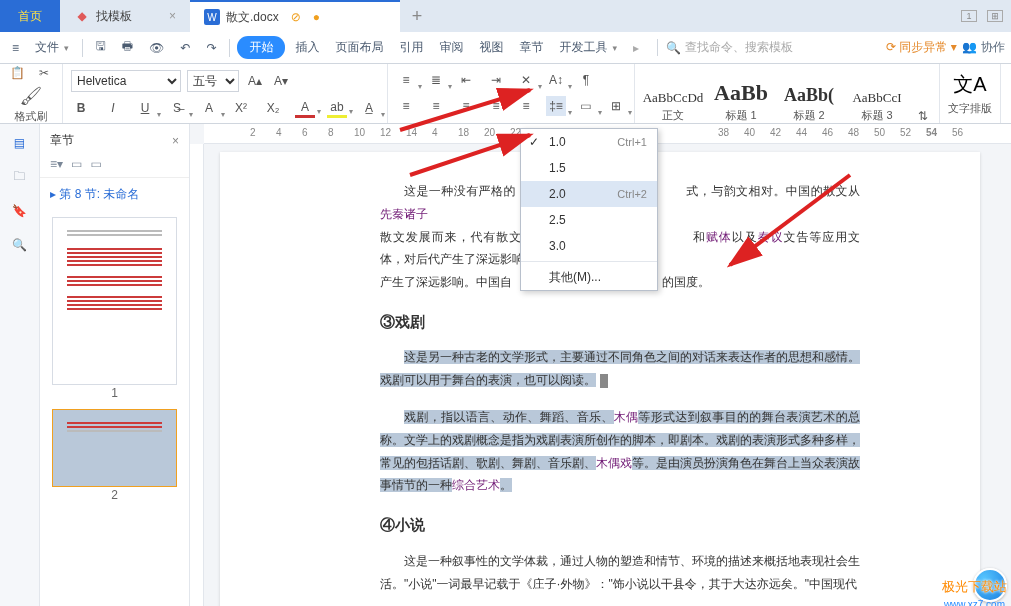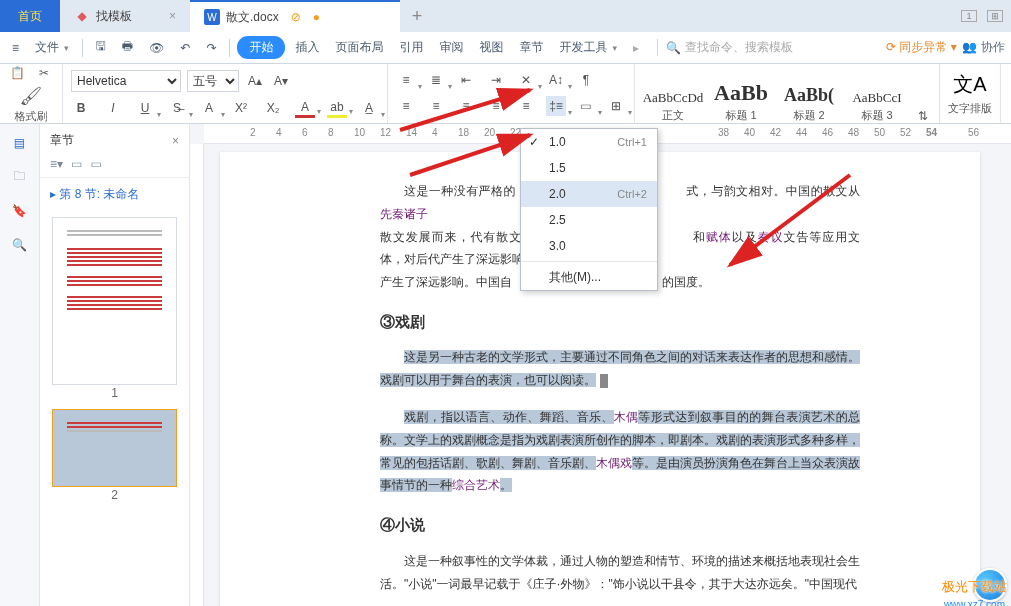--- a/index.html
+++ b/index.html
@@ -289,21 +289,21 @@
       <span class="n" style="left: 384px;">28</span>
       <span class="n" style="left: 514px;">38</span>
       <span class="n" style="left: 540px;">40</span>
       <span class="n" style="left: 566px;">42</span>
       <span class="n" style="left: 592px;">44</span>
       <span class="n" style="left: 618px;">46</span>
       <span class="n" style="left: 644px;">48</span>
       <span class="n" style="left: 670px;">50</span>
       <span class="n" style="left: 696px;">52</span>
       <span class="n" style="left: 722px; font-weight: bold;">54</span>
-      <span class="n" style="left: 764px;">56</span>
+      <span class="n" style="left: 748px;">56</span>
     </div>
   <div class="rulerV"></div>
   <div class="page">
     <p class="indent">
       <span>这是一种没有严格的</span><span style="display:inline-block;width:170px"></span><span>式，与韵文相对。中国的散文从</span><span class="hlink">先秦诸子</span>
     </p>
     <p style="margin-top:-14px">
       <span>散文发展而来，代有散文</span><span style="display:inline-block;width:170px"></span><span>和</span><span class="hlink">赋体</span><span>以及</span><span class="hlink">奏议</span><span>文告等应用文体，对后代产生了深远影响。中国的</span><br>
       产生了深远影响。中国自<span style="display:inline-block;width:150px"></span><span>的国度。</span>
     </p>

